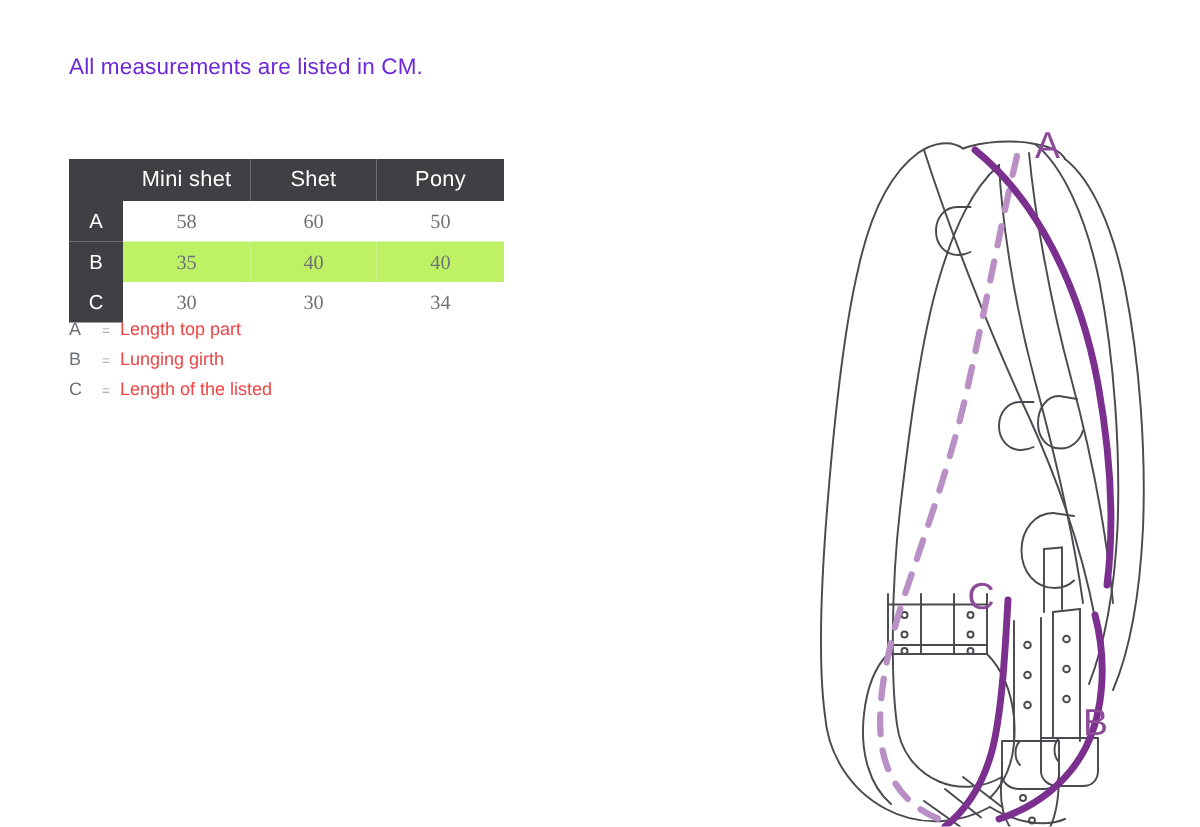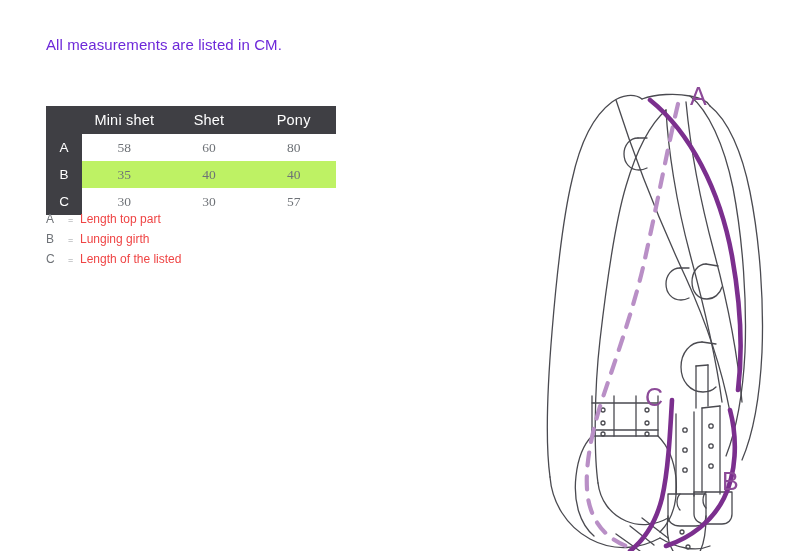--- a/index.html
+++ b/index.html
@@ -159,33 +159,33 @@
           <th>Mini shet</th>
           <th>Shet</th>
           <th>Pony</th>
         </tr>
       </thead>
       <tbody>
         <tr>
           <th>A</th>
           <td>58</td>
           <td>60</td>
-          <td>80</td>
+          <td>50</td>
         </tr>
         <tr class="striped">
           <th>B</th>
           <td>35</td>
           <td>40</td>
           <td>40</td>
         </tr>
         <tr>
           <th>C</th>
           <td>30</td>
           <td>30</td>
-          <td>57</td>
+          <td>34</td>
         </tr>
       </tbody>
     </table>
 
     <div class="legend">
       <div class="legend-row">
         <span class="legend-key">A</span>
         <span class="legend-eq">=</span>
         <span class="legend-text">Length top part</span>
       </div>

